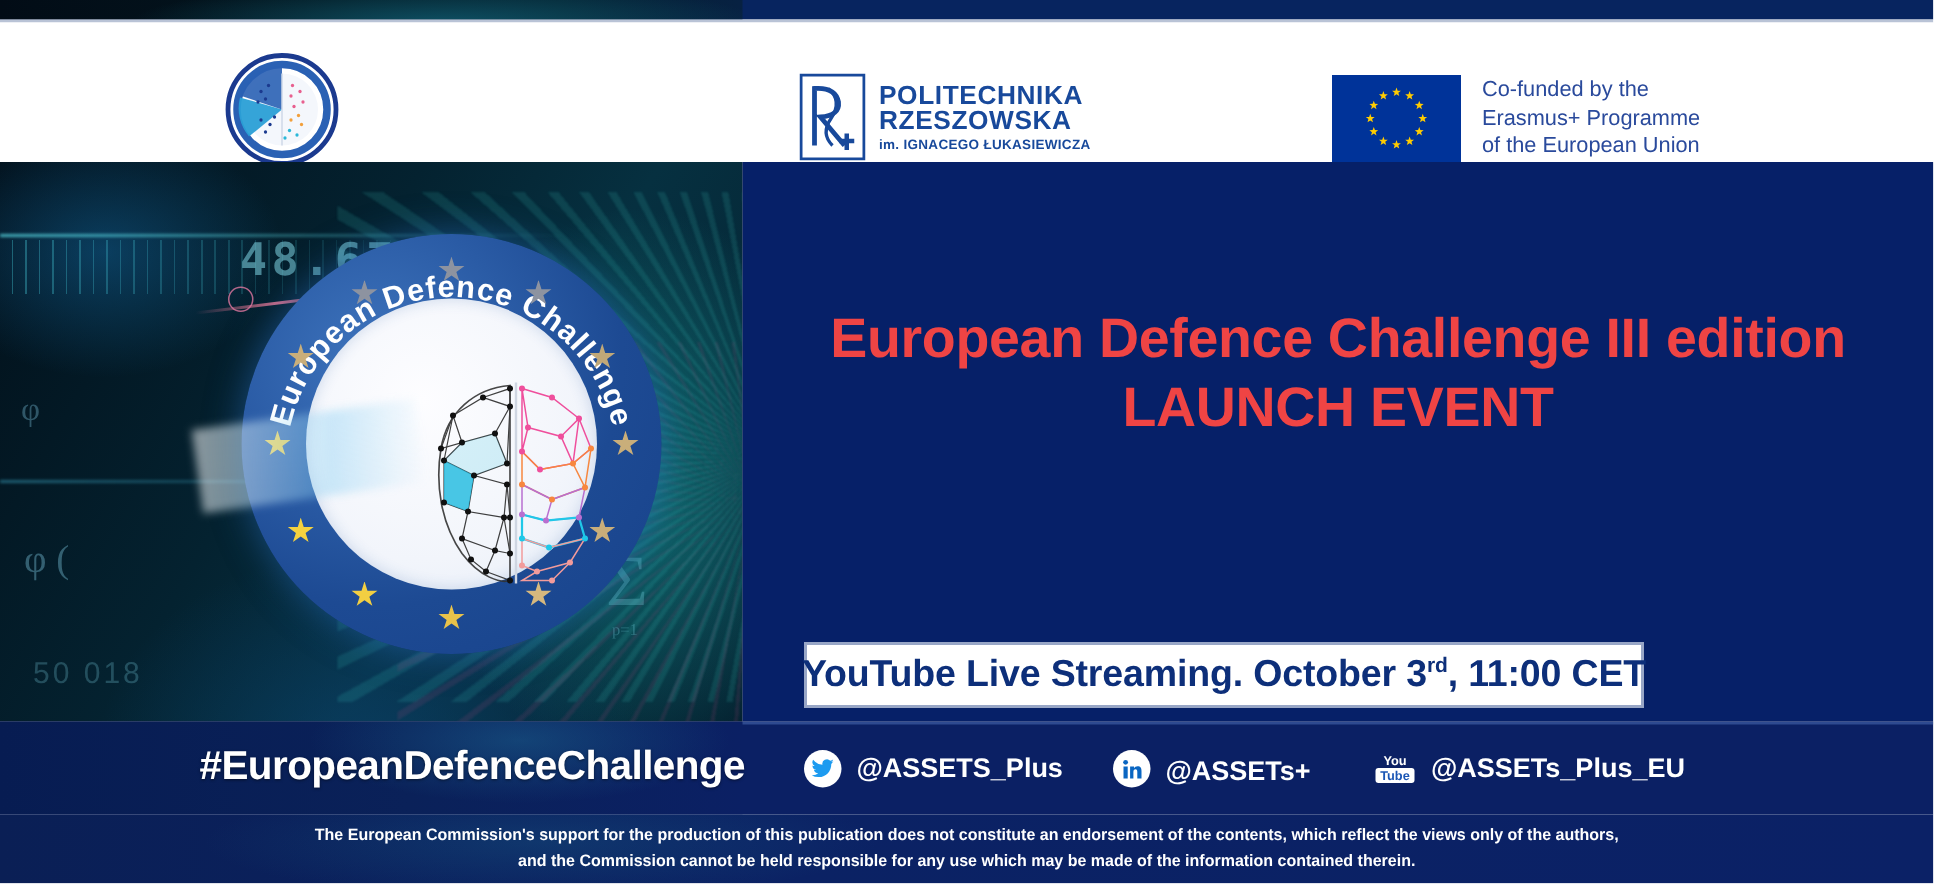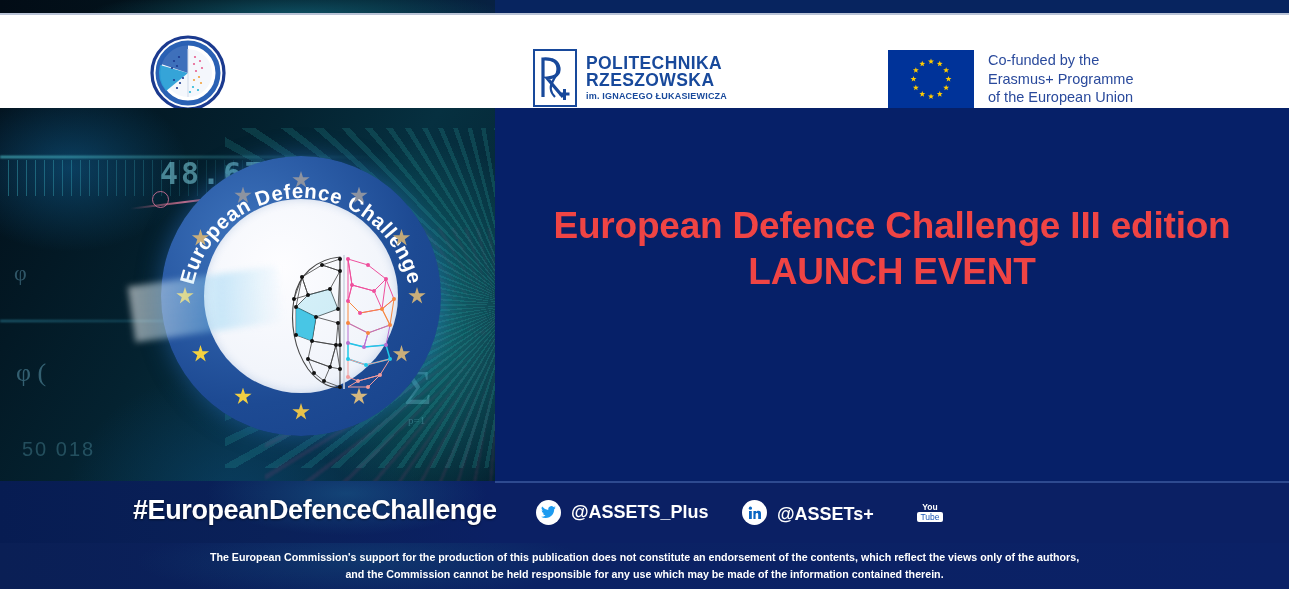--- a/index.html
+++ b/index.html
@@ -455,21 +455,21 @@
   .yt-you {
     color: #ffffff;
     font-size: 8.5px;
     font-weight: bold;
     line-height: 9px;
   }
   .yt-tube {
     background: #ffffff;
     color: #1b56b5;
     font-size: 8.5px;
-    font-weight: normal;
+    font-weight: bold;
     line-height: 10px;
     padding: 0 3px;
     border-radius: 2px;
   }
 
   
   .disclaimer-bar {
     position: absolute;
     left: 0; top: 543px;
     width: 1289px; height: 46px;
@@ -723,20 +723,23 @@
 
     </div>
 
     <div class="main-right"></div>
 
     <div class="headline">
       <div>European Defence Challenge III edition</div>
       <div>LAUNCH EVENT</div>
     </div>
 
+    <div class="stream-box">
+      <div class="stream-text"><span>YouTube Live Streaming. October 3</span><sup>rd</sup><span>, 11:00 CET</span></div>
+    </div>
 
     <div class="joinus">Join us!</div>
     <div class="weburl">www.assets-plus.eu</div>
   </div>
 
   <div class="social-bar">
     <div class="social-bar-left-bg"></div>
     <div class="social-bar-hairline"></div>
 
     <div class="hashtag">#EuropeanDefenceChallenge</div>
@@ -759,20 +762,21 @@
         </svg>
       </span>
       <span>@ASSETs+</span>
     </div>
 
     <div class="social-item si-yt">
       <span class="yt-icon">
         <span class="yt-you">You</span>
         <span class="yt-tube">Tube</span>
       </span>
+      <span>@ASSETs_Plus_EU</span>
     </div>
   </div>
 
   <div class="disclaimer-bar">
     <div class="disclaimer">
       <div>The European Commission's support for the production of this publication does not constitute an endorsement of the contents, which reflect the views only of the authors,</div>
       <div>and the Commission cannot be held responsible for any use which may be made of the information contained therein.</div>
     </div>
   </div>
 

